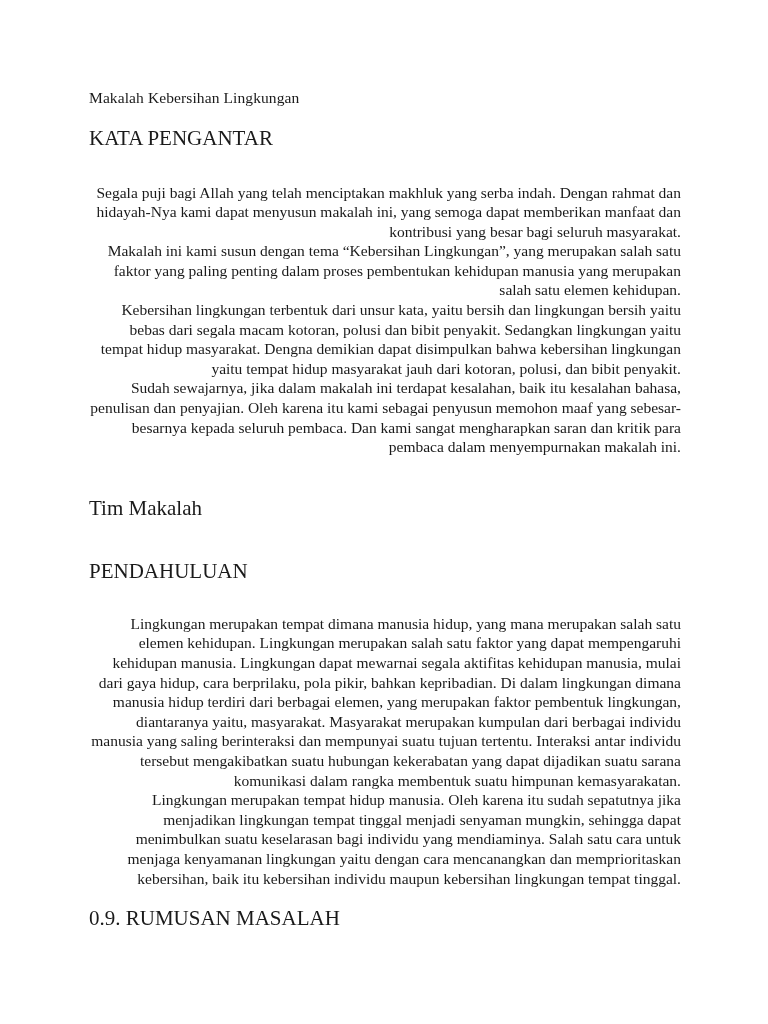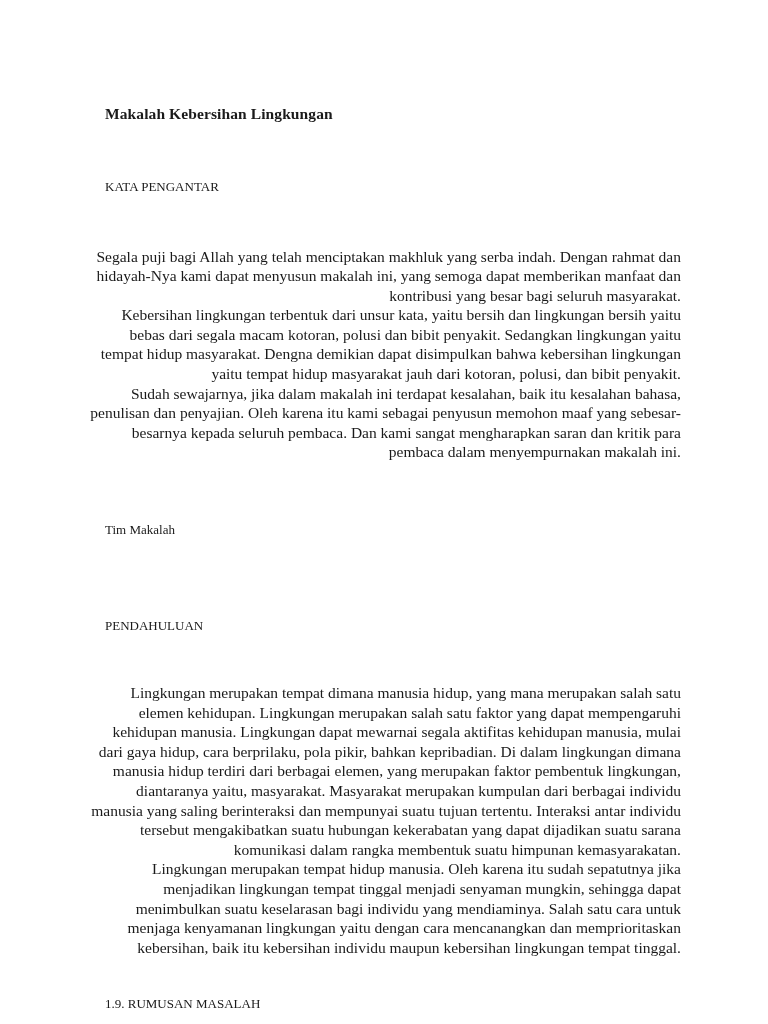--- a/index.html
+++ b/index.html
@@ -20,31 +20,31 @@
     position: relative;
     width: 768px;
     height: 1024px;
     background: #ffffff;
     box-sizing: border-box;
     padding: 88px 89px 0 89px;
   }
 
   .doc-title {
     font-size: 15.5px;
-    font-weight: bold;
+    font-weight: normal;
     line-height: 19px;
-    margin: 16px;
+    margin: 0;
     letter-spacing: 0.1px;
   }
 
   .heading {
-    font-size: 13px;
+    font-size: 21px;
     font-weight: normal;
     line-height: 19.5px;
-    margin: 16px;
+    margin: 0;
   }
 
   .para {
     font-size: 15.5px;
     font-weight: normal;
     line-height: 19.6px;
     margin: 0;
     text-align: right;
     width: 592px;
   }
@@ -65,20 +65,21 @@
   <h1 class="doc-title">Makalah Kebersihan Lingkungan</h1>
 
   <div class="gap-title-kata"></div>
 
   <div class="heading">KATA PENGANTAR</div>
 
   <div class="gap-kata-body"></div>
 
   <div class="block">
     <p class="para">Segala puji bagi Allah yang telah menciptakan makhluk yang serba indah. Dengan rahmat dan hidayah-Nya kami dapat menyusun makalah ini, yang semoga dapat memberikan manfaat dan kontribusi yang besar bagi seluruh masyarakat.</p>
+    <p class="para">Makalah ini kami susun dengan tema “Kebersihan Lingkungan”, yang merupakan salah satu faktor yang paling penting dalam proses pembentukan kehidupan manusia yang merupakan salah satu elemen kehidupan.</p>
     <p class="para">Kebersihan lingkungan terbentuk dari unsur kata, yaitu bersih dan lingkungan bersih yaitu bebas dari segala macam kotoran, polusi dan bibit penyakit. Sedangkan lingkungan yaitu tempat hidup masyarakat. Dengna demikian dapat disimpulkan bahwa kebersihan lingkungan yaitu tempat hidup masyarakat jauh dari kotoran, polusi, dan bibit penyakit.</p>
     <p class="para">Sudah sewajarnya, jika dalam makalah ini terdapat kesalahan, baik itu kesalahan bahasa, penulisan dan penyajian. Oleh karena itu kami sebagai penyusun memohon maaf yang sebesar-besarnya kepada seluruh pembaca. Dan kami sangat mengharapkan saran dan kritik para pembaca dalam menyempurnakan makalah ini.</p>
   </div>
 
   <div class="gap-body-tim"></div>
 
   <div class="heading">Tim Makalah</div>
 
   <div class="gap-tim-bab"></div>
 
@@ -87,16 +88,16 @@
   <div class="gap-bab-latar"></div>
 
   <div class="block">
     <p class="para">Lingkungan merupakan tempat dimana manusia hidup, yang mana merupakan salah satu elemen kehidupan. Lingkungan merupakan salah satu faktor yang dapat mempengaruhi kehidupan manusia. Lingkungan dapat mewarnai segala aktifitas kehidupan manusia, mulai dari gaya hidup, cara berprilaku, pola pikir, bahkan kepribadian. Di dalam lingkungan dimana manusia hidup terdiri dari berbagai elemen, yang merupakan faktor pembentuk lingkungan, diantaranya yaitu, masyarakat. Masyarakat merupakan kumpulan dari berbagai individu manusia yang saling berinteraksi dan mempunyai suatu tujuan tertentu. Interaksi antar individu tersebut mengakibatkan suatu hubungan kekerabatan yang dapat dijadikan suatu sarana komunikasi dalam rangka membentuk suatu himpunan kemasyarakatan.</p>
     <p class="para">Lingkungan merupakan tempat hidup manusia. Oleh karena itu sudah sepatutnya jika menjadikan lingkungan tempat tinggal menjadi senyaman mungkin, sehingga dapat menimbulkan suatu keselarasan bagi individu yang mendiaminya. Salah satu cara untuk menjaga kenyamanan lingkungan yaitu dengan cara mencanangkan dan memprioritaskan kebersihan, baik itu kebersihan individu maupun kebersihan lingkungan tempat tinggal.</p>
   </div>
 
   <div class="gap-latar-rumus"></div>
 
   <div class="block">
-    <div class="heading">1.9. RUMUSAN MASALAH</div>
+    <div class="heading">0.9. RUMUSAN MASALAH</div>
   </div>
 
 </div>
 
 </body></html>

